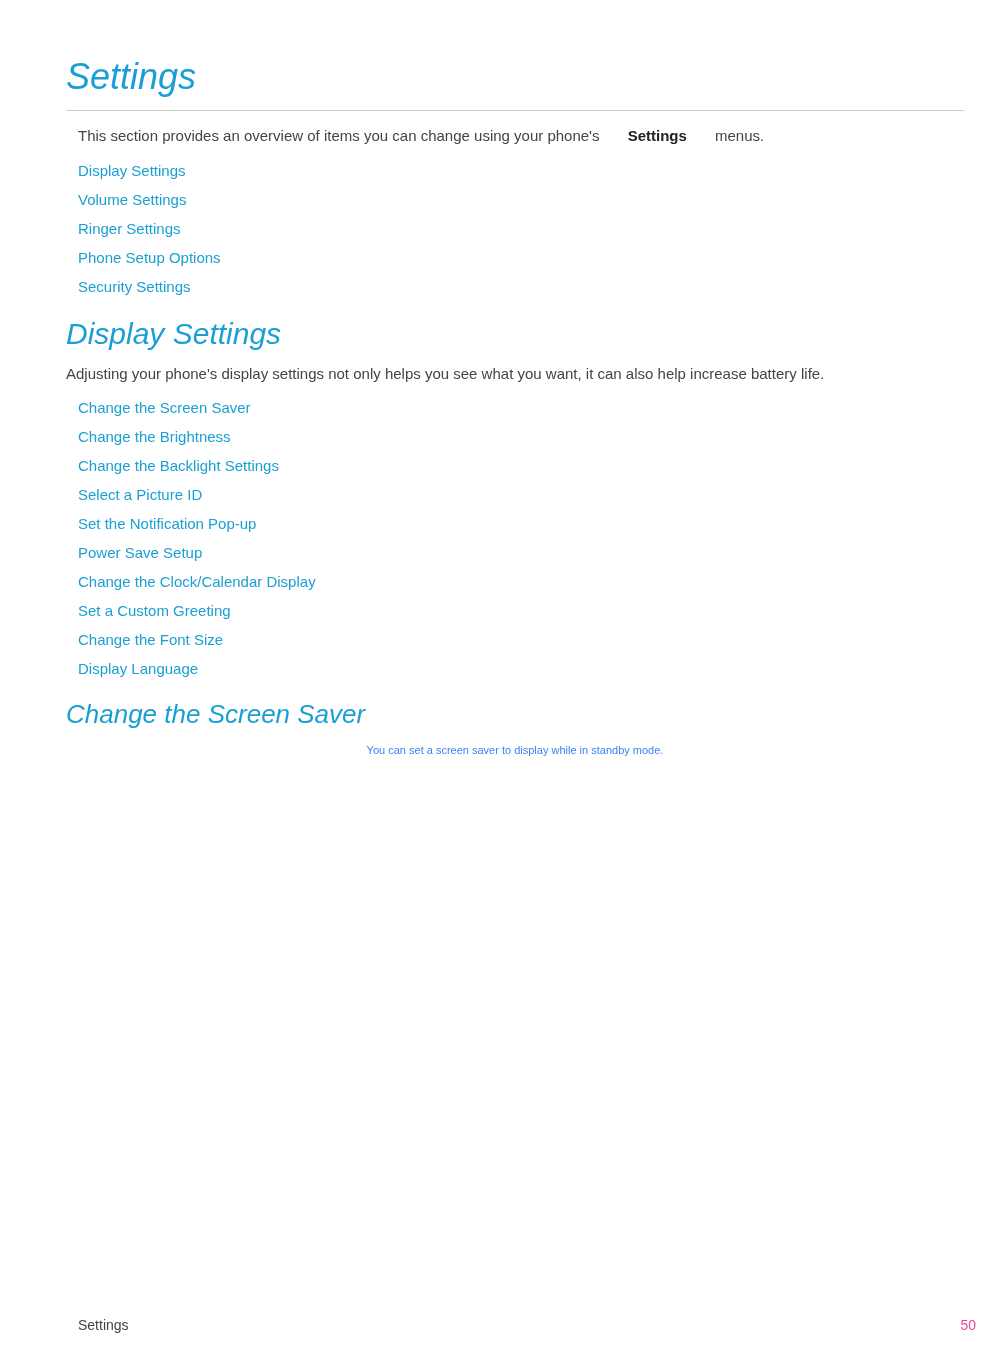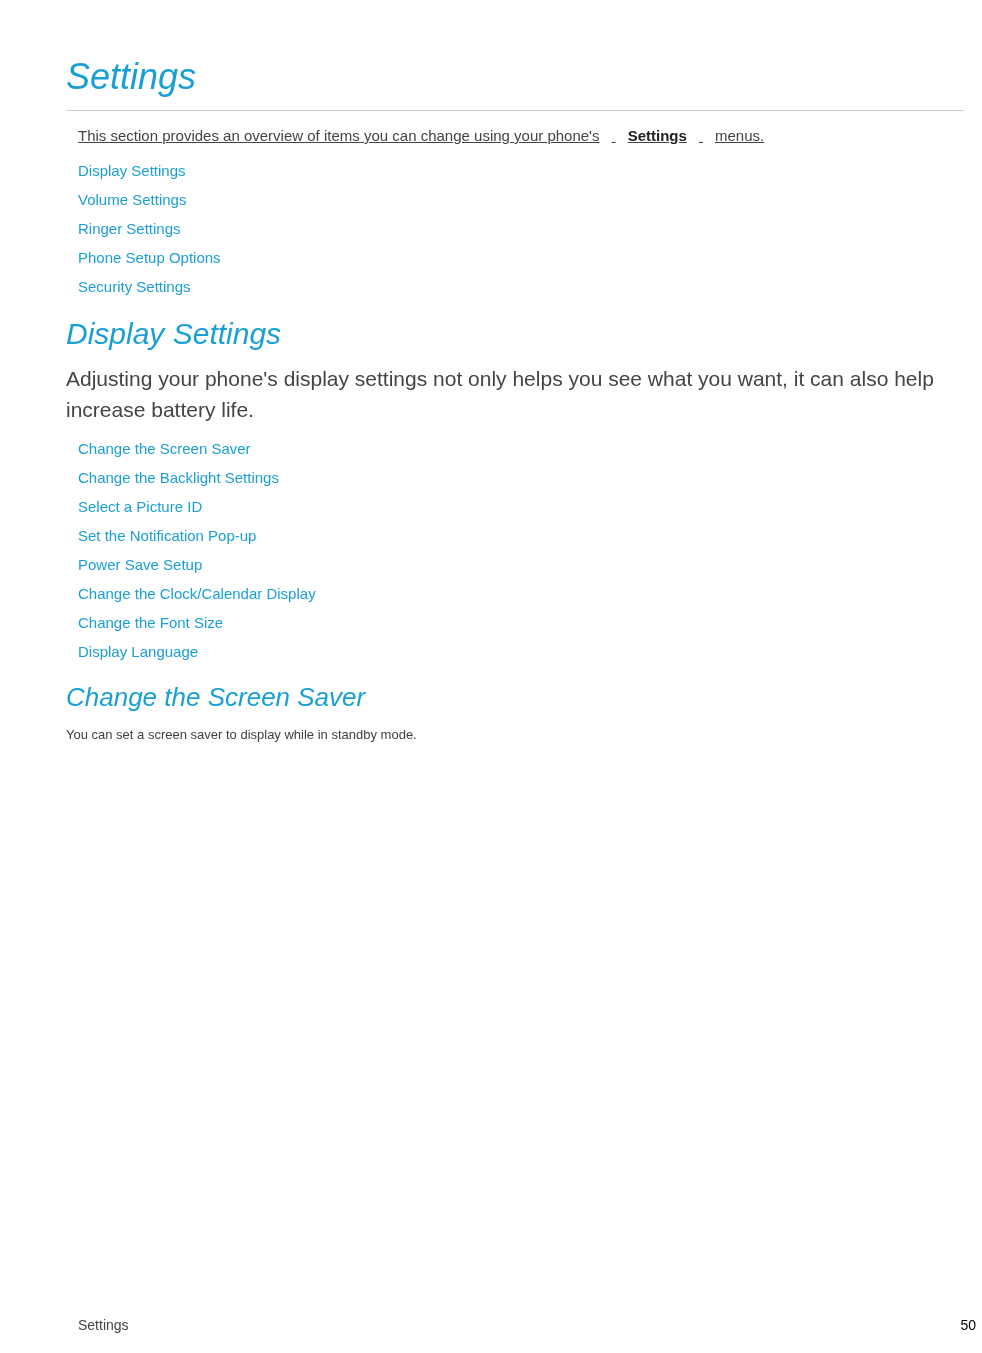--- a/index.html
+++ b/index.html
@@ -30,21 +30,20 @@
       border: none;
       border-top: 1px solid #cccccc;
       margin-bottom: 14px;
     }
 
     .intro-text {
       font-size: 15px;
       color: #444444;
       margin-bottom: 14px;
       line-height: 1.5;
-      text-decoration: underline;
     }
 
     .intro-text strong {
       font-weight: bold;
       color: #222222;
     }
 
     .toc-link {
       display: block;
       color: #1a9fd4;
@@ -57,65 +56,66 @@
     .section-title {
       font-style: italic;
       font-size: 30px;
       color: #1a9fd4;
       font-weight: normal;
       margin-top: 22px;
       margin-bottom: 10px;
     }
 
     .section-desc {
-      font-size: 21px;
+      font-size: 15px;
       color: #444444;
       line-height: 1.5;
       margin-bottom: 14px;
     }
 
     .section-links {
       margin-bottom: 8px;
     }
 
     .subsection-title {
       font-style: italic;
       font-size: 26px;
       color: #1a9fd4;
       font-weight: normal;
       margin-top: 22px;
       margin-bottom: 8px;
     }
 
     .subsection-desc {
-      font-size: 13px;
-      color: #404040;
+      font-size: 11px;
+      color: #3b82f6;
       line-height: 1.5;
       margin-bottom: 10px;
+      text-align: center;
     }
 
     .page-footer {
       position: absolute;
       bottom: 20px;
       left: 0;
       width: 100%;
       display: flex;
       justify-content: space-between;
       align-items: center;
       padding: 0 30px;
       font-size: 14px;
       color: #444444;
     }
 
     .footer-left {
       color: #444444;
     }
 
     .footer-center {
-      color: #000000;
+      color: #ec4899;
     }
   </style>
 </head>
 <body>
 
 <h1 class="page-title">Settings</h1>
 <hr class="title-divider">
 
 <p class="intro-text">
   <span>This section provides an overview of items you can change using your phone's</span>
@@ -129,25 +129,27 @@
   <a class="toc-link">Ringer Settings</a>
   <a class="toc-link">Phone Setup Options</a>
   <a class="toc-link">Security Settings</a>
 </div>
 
 <h2 class="section-title">Display Settings</h2>
 <p class="section-desc">Adjusting your phone's display settings not only helps you see what you want, it can also help increase battery life.</p>
 
 <div class="section-links">
   <a class="toc-link">Change the Screen Saver</a>
+  <a class="toc-link">Change the Brightness</a>
   <a class="toc-link">Change the Backlight Settings</a>
   <a class="toc-link">Select a Picture ID</a>
   <a class="toc-link">Set the Notification Pop-up</a>
   <a class="toc-link">Power Save Setup</a>
   <a class="toc-link">Change the Clock/Calendar Display</a>
+  <a class="toc-link">Set a Custom Greeting</a>
   <a class="toc-link">Change the Font Size</a>
   <a class="toc-link">Display Language</a>
 </div>
 
 <h3 class="subsection-title">Change the Screen Saver</h3>
 <p class="subsection-desc">You can set a screen saver to display while in standby mode.</p>
 
 <div class="page-footer">
   <span class="footer-left">Settings</span>
   <span class="footer-center">50</span>

